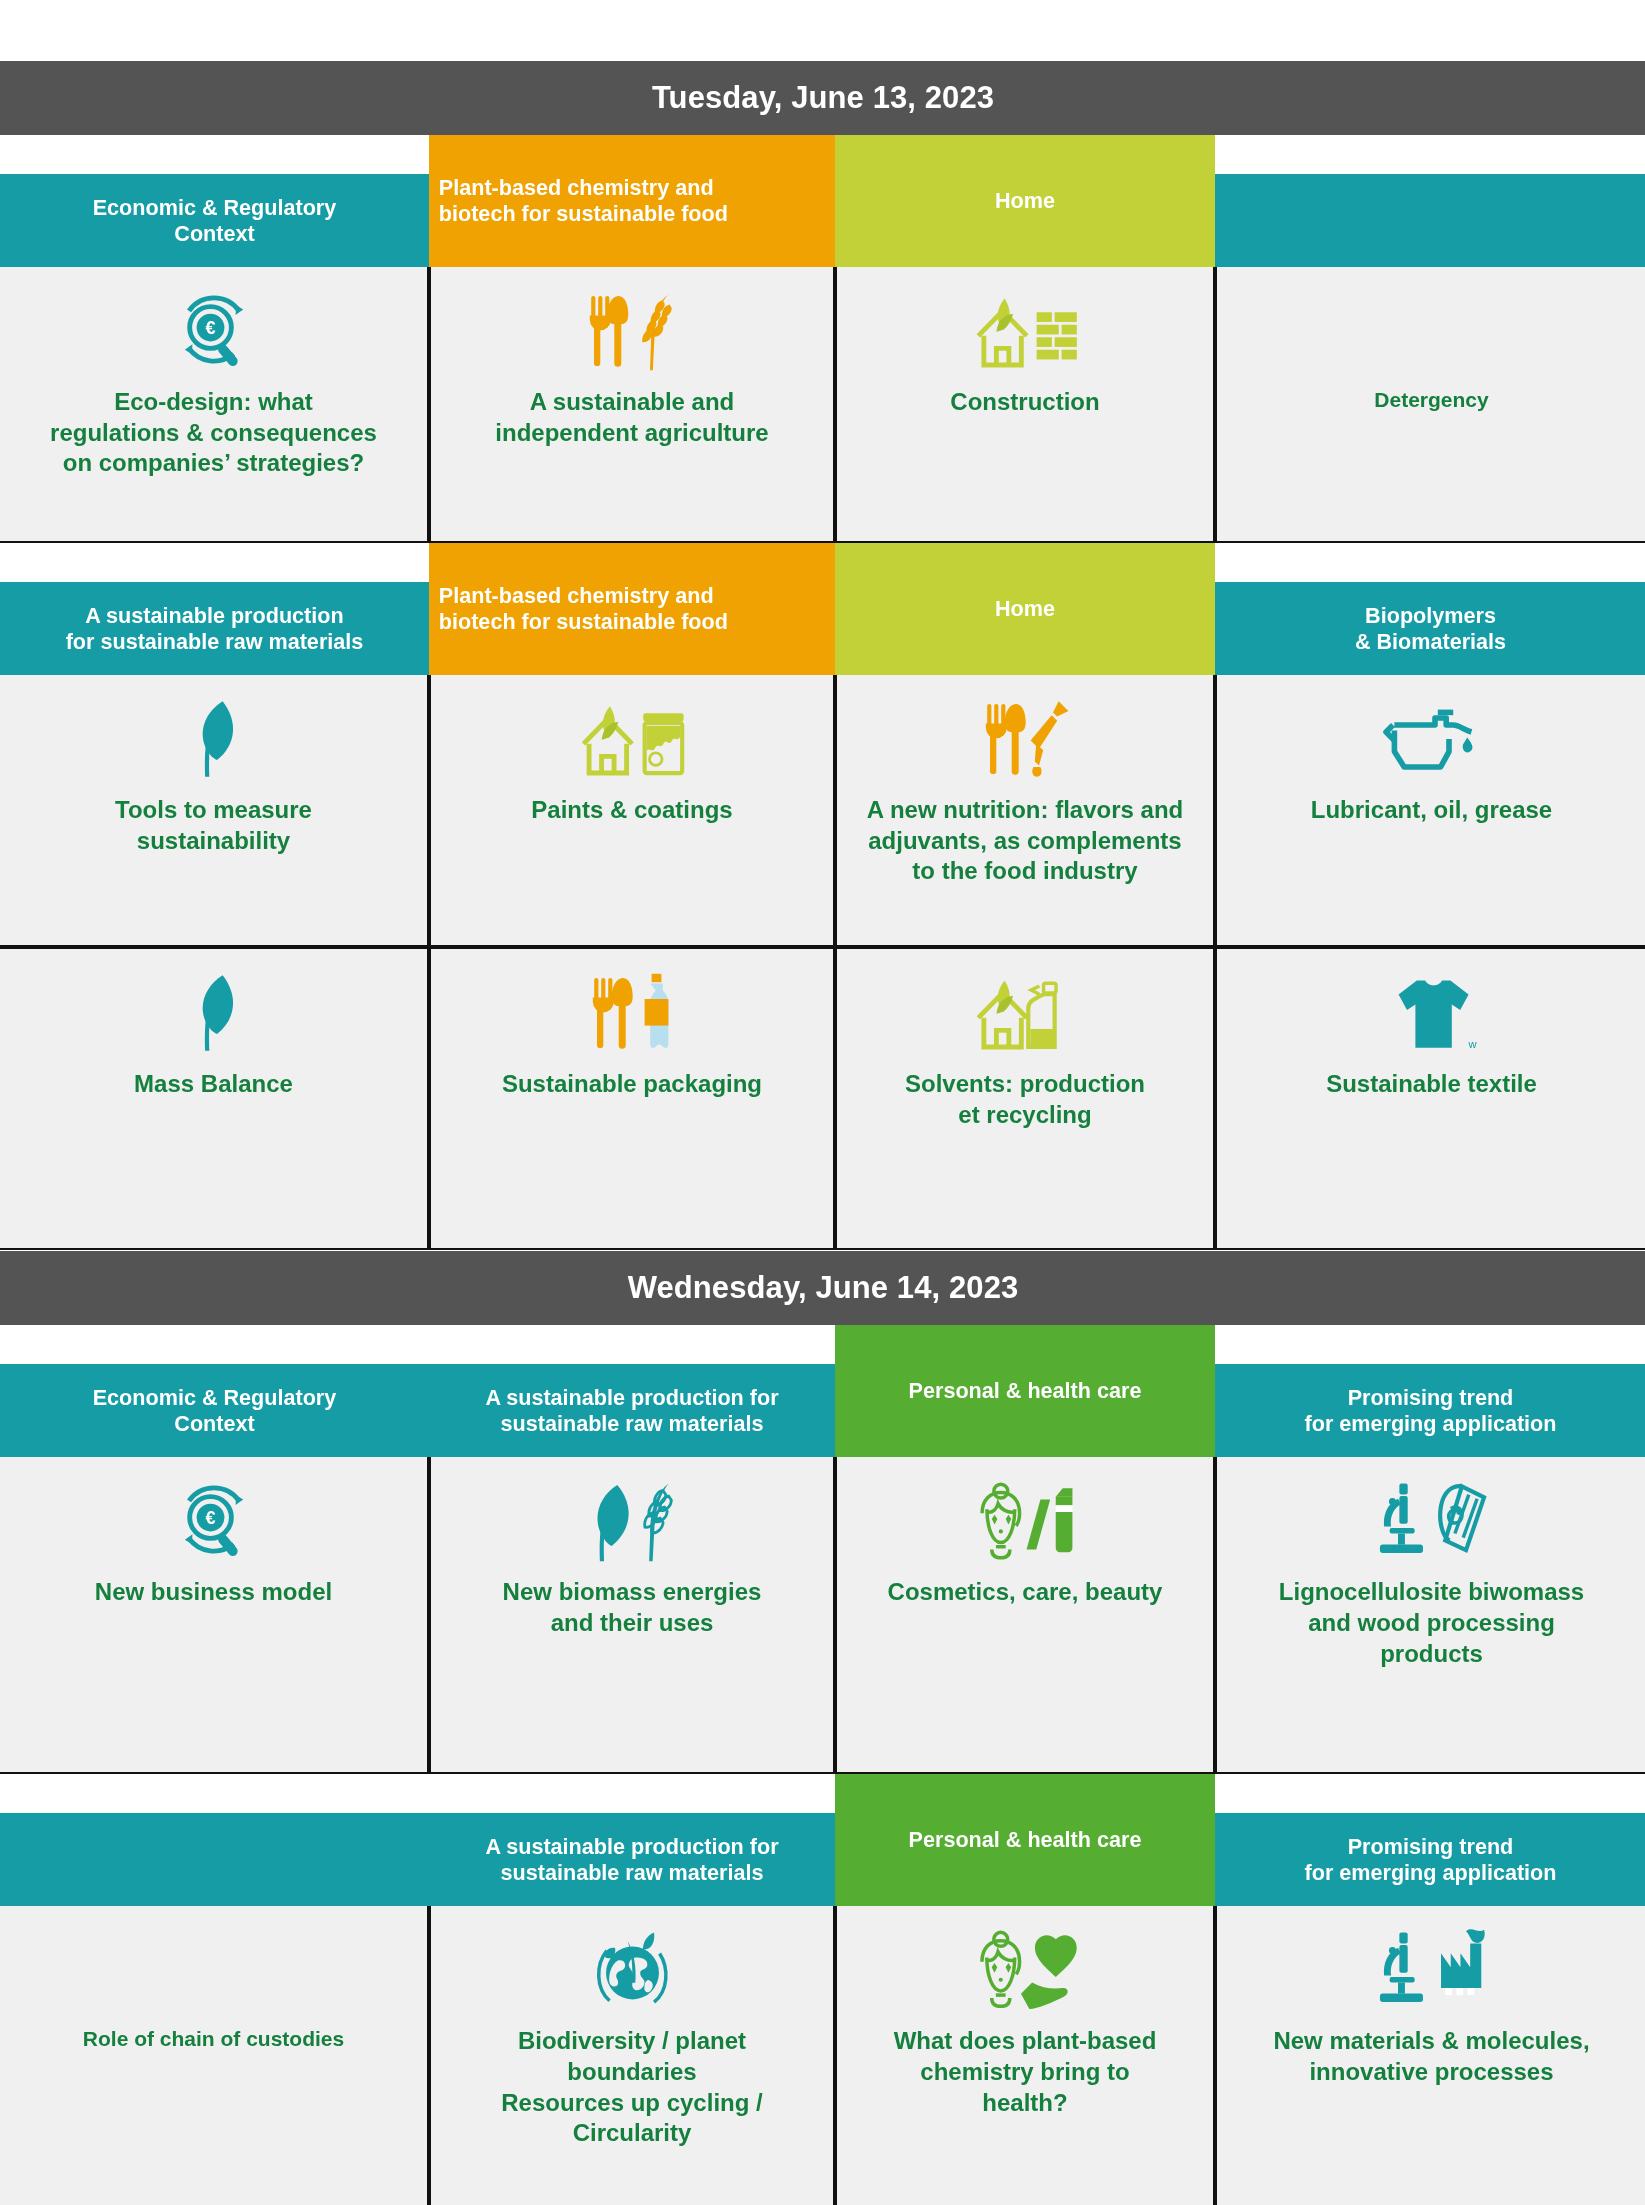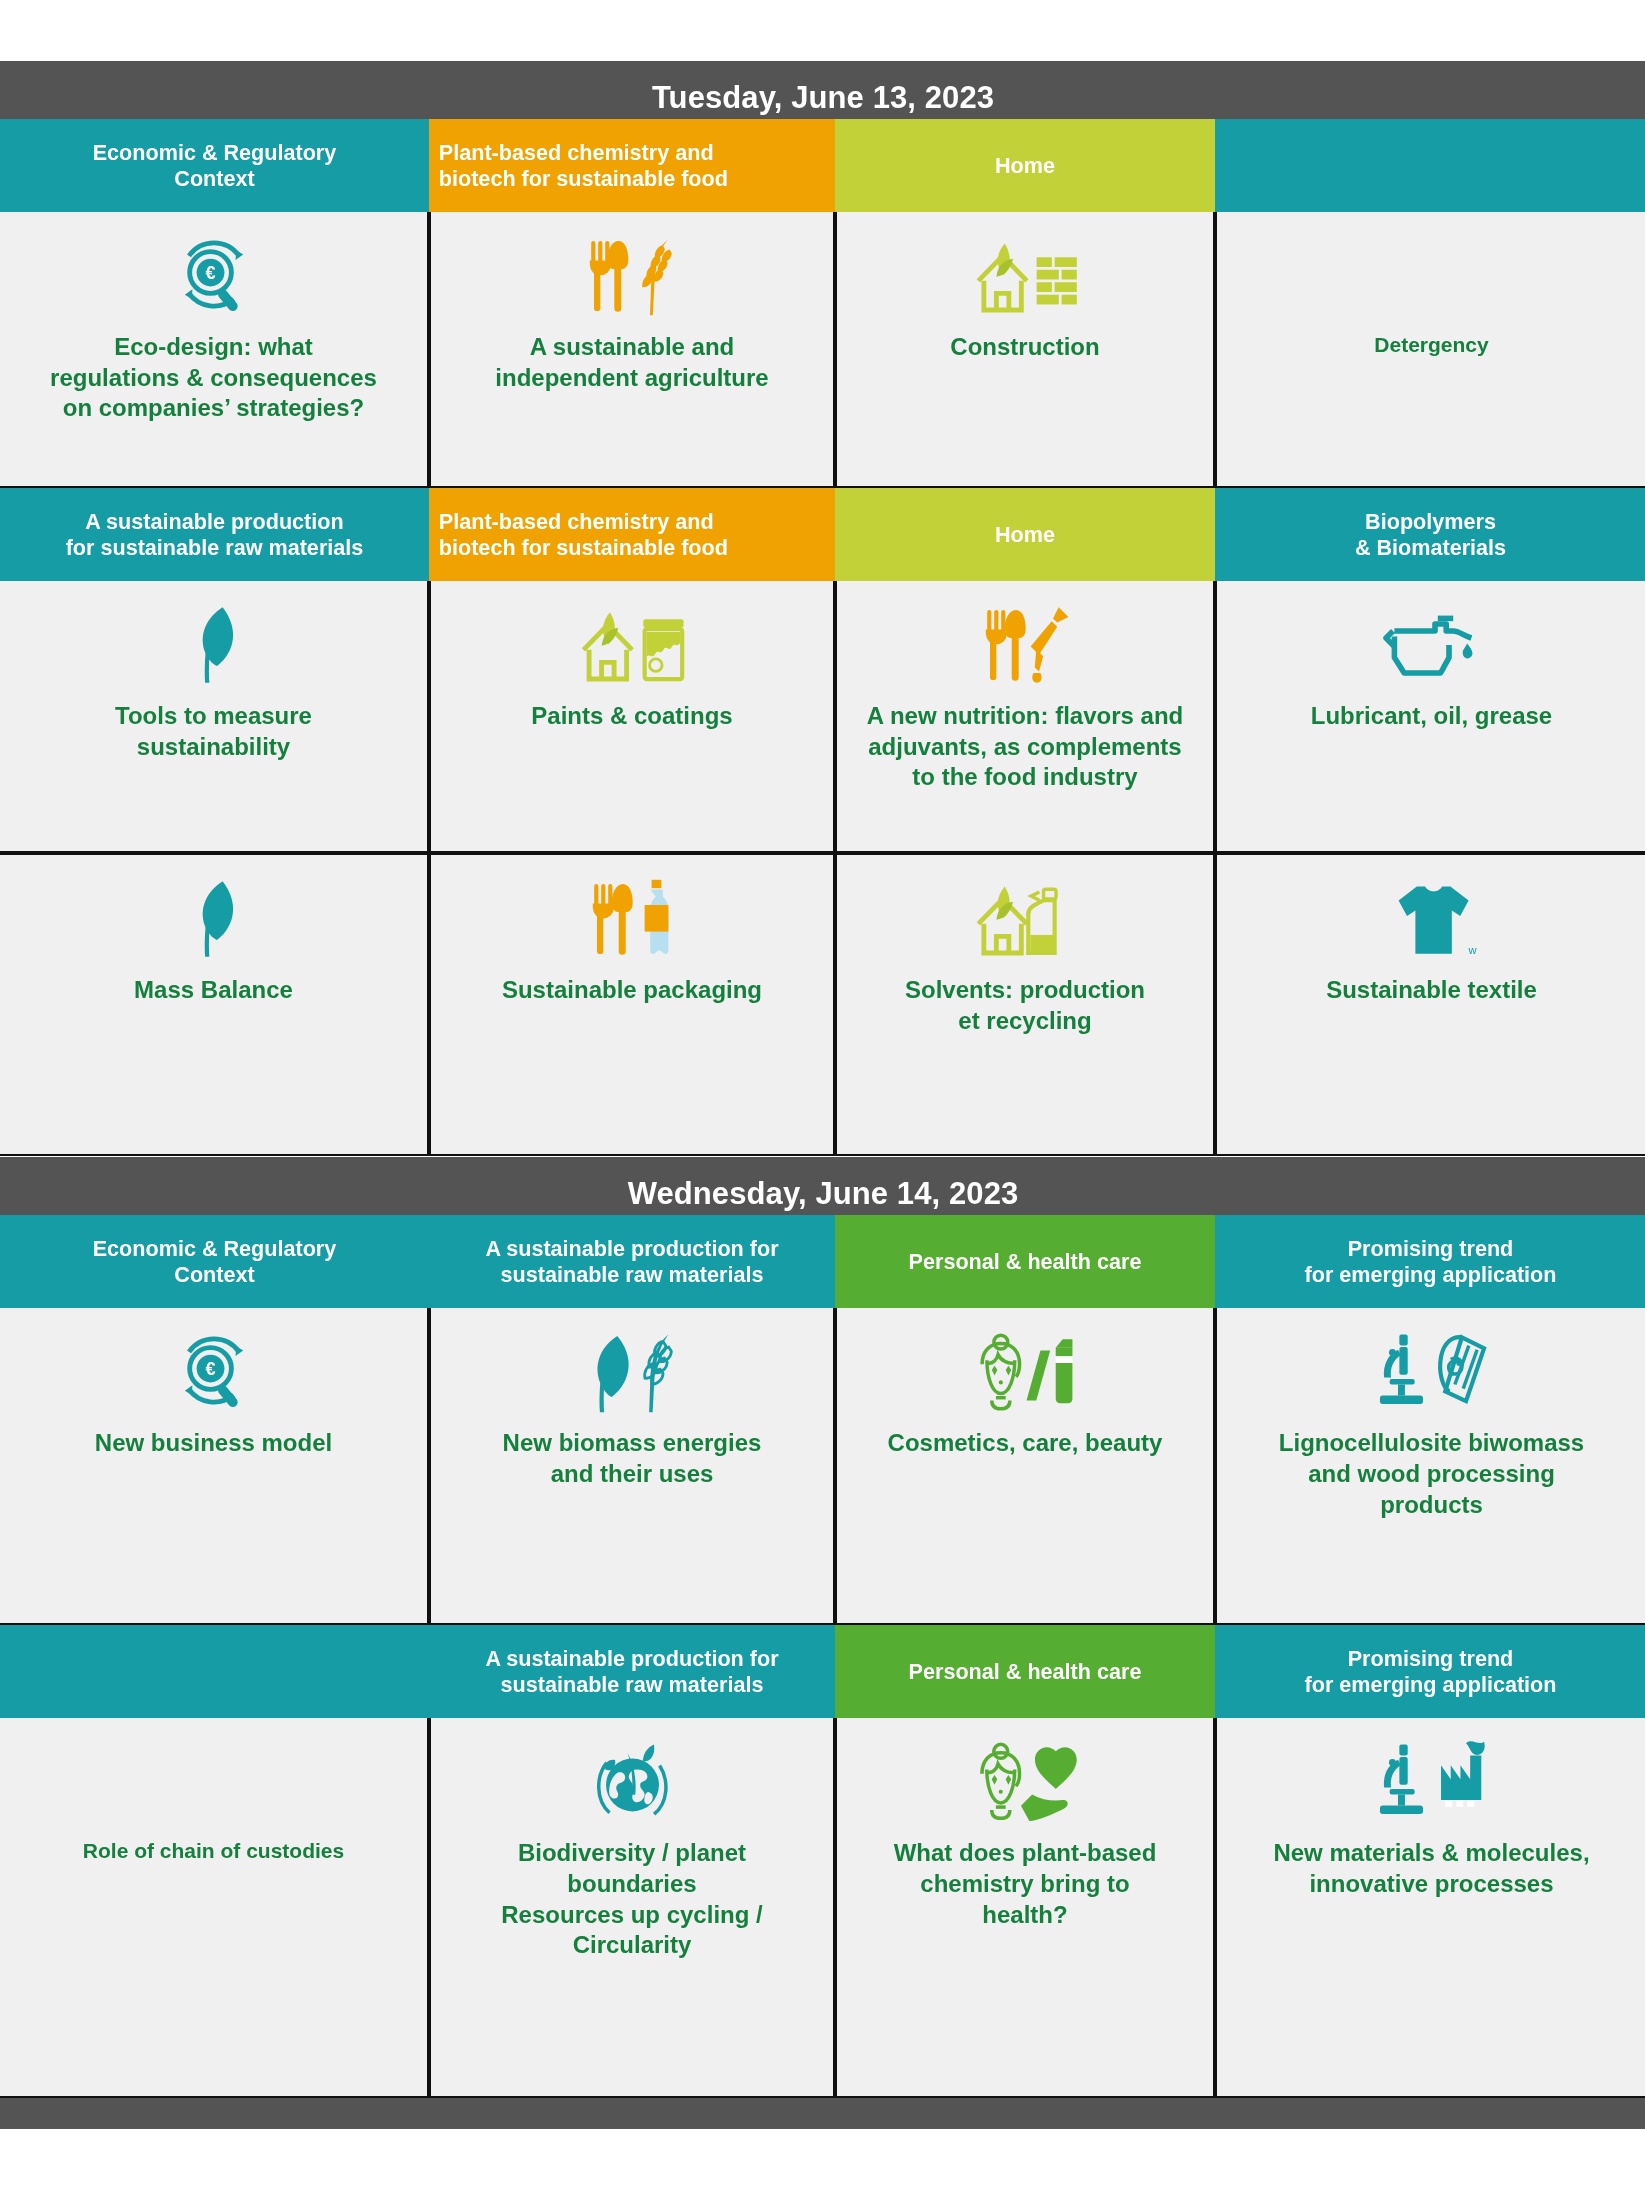--- a/index.html
+++ b/index.html
@@ -24,21 +24,21 @@
   .top-gutter { height: 61px; background: #ffffff; }
 
   
   .day-banner {
     background: #545454;
     color: #ffffff;
     text-align: center;
     font-size: 31px;
     font-weight: bold;
     letter-spacing: 0.1px;
-    height: 58px;
+    height: 74px;
     line-height: 74px;
     width: 1646px;
   }
 
   .band {
     display: grid;
     grid-template-columns: 429px 406px 380px 431px;
     width: 1646px;
   }
 
@@ -53,21 +53,21 @@
     align-items: center;
     justify-content: center;
     padding: 7px 9.8px;
     box-sizing: border-box;
     min-height: 93px;
     white-space: pre-line;
   }
   .hcell.empty { color: transparent; }
   .hcell.left-align { text-align: left; justify-content: flex-start; }
 
-  .c-teal   { background: #169ca4; }
+  .c-teal   { background: #169ca4; margin-top: 39px; }
   .c-orange { background: #f0a202; }
   .c-lime   { background: #c3d139; }
   .c-green  { background: #55ad31; }
 
   
   .bcell {
     background: #f0f0f0;
     border-left: 2.1px solid #111111;
     border-right: 2.1px solid #111111;
     border-bottom: 2.1px solid #111111;

